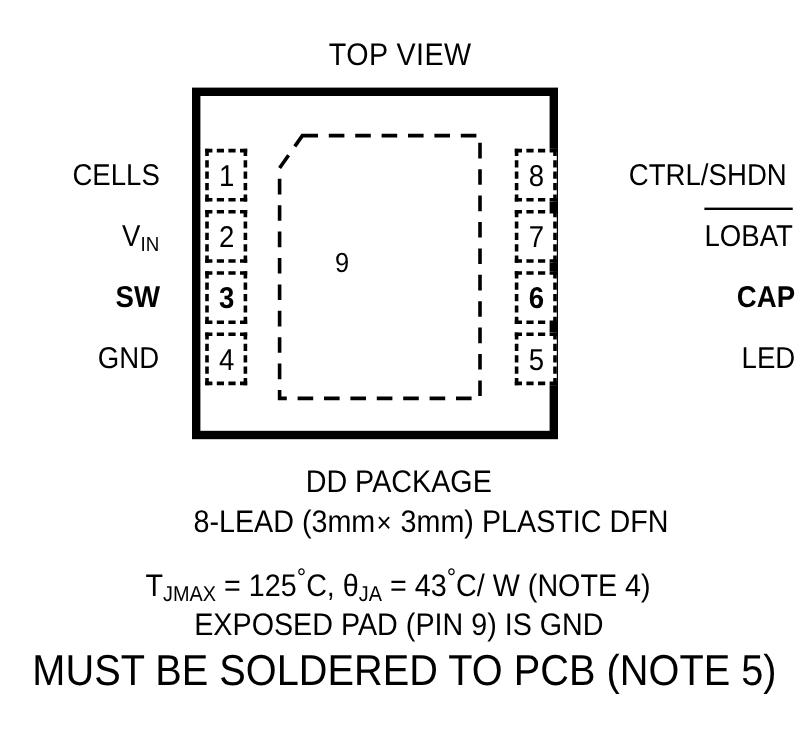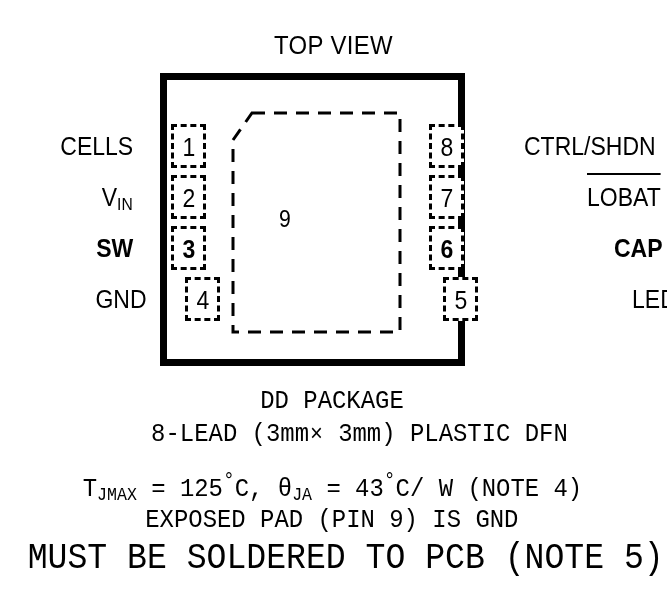--- a/index.html
+++ b/index.html
@@ -83,21 +83,21 @@
   .pin-pad span {
     display: inline-block;
     transform: scaleX(0.92);
   }
   .pin-left  { left: 171px; }
   .pin-right { left: 429px; }
 
   .pin-row-1 { top: 124px; }
   .pin-row-2 { top: 175px; }
   .pin-row-3 { top: 226px; font-weight: bold; }
-  .pin-row-4 { top: 277px; margin-left: 14px; }
+  .pin-row-4 { top: 277px; }
 
   
   .pin-label {
     font-size: 25px;
     line-height: 44px;
     white-space: nowrap;
   }
   .pin-label > .lbl {
     display: inline-block;
     transform: scaleX(0.92);
@@ -136,21 +136,20 @@
     right: 0;
     top: -2px;
     border-top: 2px solid #000000;
   }
 
   
   .caption-line {
     left: 0;
     width: 664px;
     white-space: nowrap;
-    font-family: Liberation Mono, monospace;
   }
   .caption-line > .cap {
     display: inline-block;
     transform: scaleX(0.92);
     transform-origin: center center;
   }
   #caption-package-name { top: 386px; font-size: 26px; }
   #caption-lead-count   { top: 419px; font-size: 26px; padding-left: 27px; }
   #caption-thermal      { top: 469px; font-size: 26px; }
   #caption-exposed-pad  { top: 505px; font-size: 26px; }

